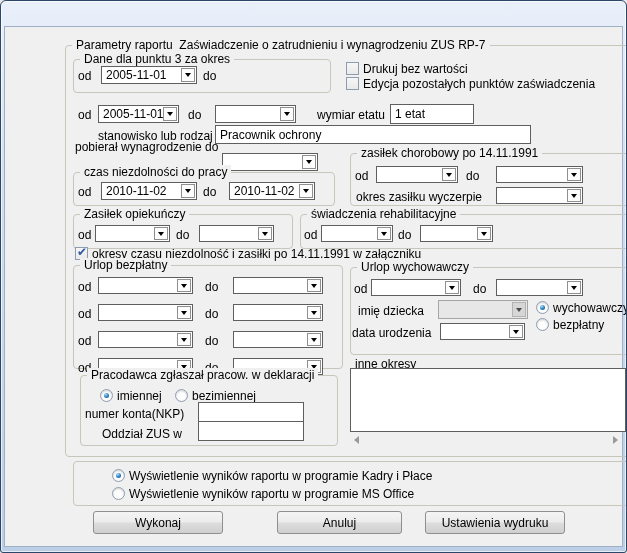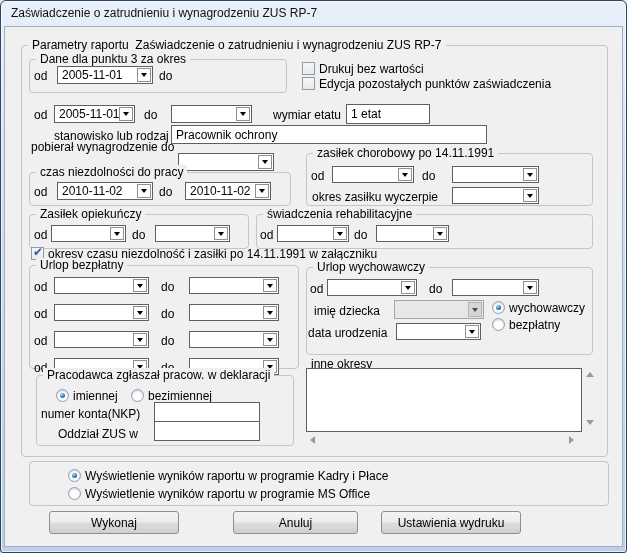--- a/index.html
+++ b/index.html
@@ -7,21 +7,21 @@
   .window{
     position:relative;width:627px;height:553px;
     font-family:"Liberation Sans",sans-serif;font-size:12px;color:#000;
     background:linear-gradient(180deg,#e9f0fa 0%,#d4e0f0 30%,#bccfe6 100%);
     border:1px solid #2b4668;border-radius:6px 6px 3px 3px;
     box-shadow:inset 0 0 0 1px rgba(255,255,255,.65);
     overflow:hidden;
   }
   .titlebar-text{position:absolute;left:10px;top:5px;font-size:12px;color:#111;white-space:nowrap;}
   .client{position:absolute;left:3px;right:3px;top:25px;bottom:5px;background:#f0f0f0;border:1px solid #9fb0c4;}
-  .content{position:absolute;inset:0;}
+  .content{position:absolute;inset:0;margin-left:44px;}
   .lbl{position:absolute;font-size:12px;line-height:14px;white-space:nowrap;color:#000;}
   .grp{position:absolute;border:1px solid #c6c6ba;border-radius:4px;}
   .glabel{position:absolute;top:-8px;left:6px;background:#f0f0f0;padding:0 4px;font-size:12px;line-height:15px;white-space:pre;}
   .combo{position:absolute;height:18px;background:#fff;border:1px solid #5f5f5f;}
   .combo .val{display:block;padding:1px 18px 0 4px;font-size:12px;line-height:14px;overflow:hidden;white-space:nowrap;}
   .cbtn{position:absolute;right:1px;top:1px;bottom:1px;width:14px;background:#fdfdfd;border:1px solid #8f8f8f;display:flex;align-items:center;justify-content:center;}
   .tri{width:0;height:0;border-left:3.5px solid transparent;border-right:3.5px solid transparent;border-top:4px solid #000;}
   .combo.disabled{background:#e7e7e7;border-color:#a5a5a5;}
   .combo.disabled .cbtn{background:#d6d6d6;border-color:#b3b3b3;}
   .combo.disabled .tri{border-top-color:#4a4a4a;}
@@ -37,21 +37,20 @@
   .sarr.left{border-top:4px solid transparent;border-bottom:4px solid transparent;border-right:5px solid #9a9a9a;}
   .sarr.right{border-top:4px solid transparent;border-bottom:4px solid transparent;border-left:5px solid #9a9a9a;}
   .btn{position:absolute;height:23px;border:1px solid #8e8f8f;border-radius:3px;
     background:linear-gradient(#f4f4f4 0%,#ececec 48%,#dddddd 52%,#cfcfcf 100%);
     font-family:"Liberation Sans",sans-serif;font-size:12px;color:#000;cursor:default;}
 </style>
 </head>
 <body>
 
 <div class="window">
-  <div class="titlebar-text">Zaświadczenie o zatrudnieniu i wynagrodzeniu ZUS RP-7</div>
   <div class="client"></div>
   <div class="content">
 
     <div class="grp" style="left:20px;top:44px;width:587px;height:412px;">
       <span class="glabel">Parametry raportu  Zaświadczenie o zatrudnieniu i wynagrodzeniu ZUS RP-7</span>
     </div>
 
     <div class="grp" style="left:28px;top:58px;width:258px;height:34px;">
       <span class="glabel">Dane dla punktu 3 za okres</span>
     </div>

